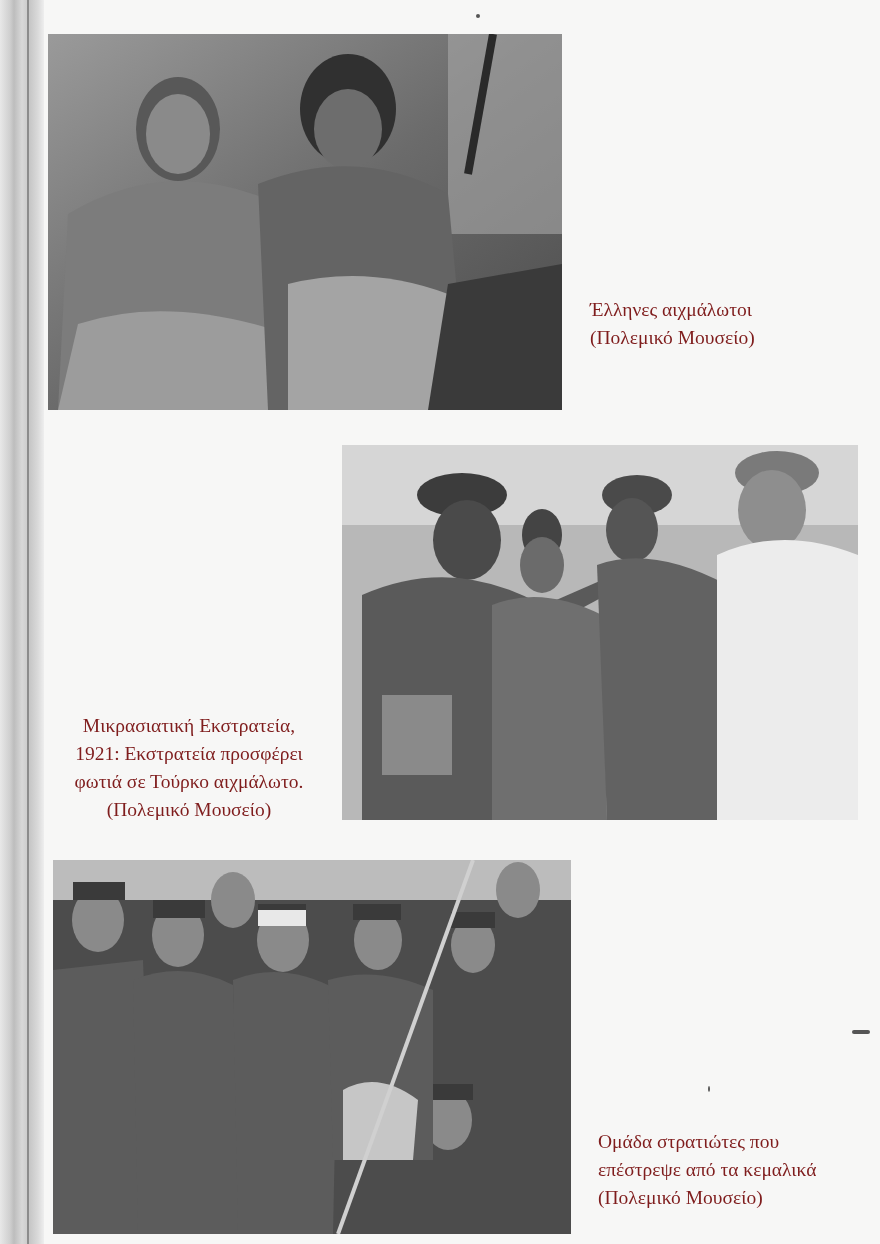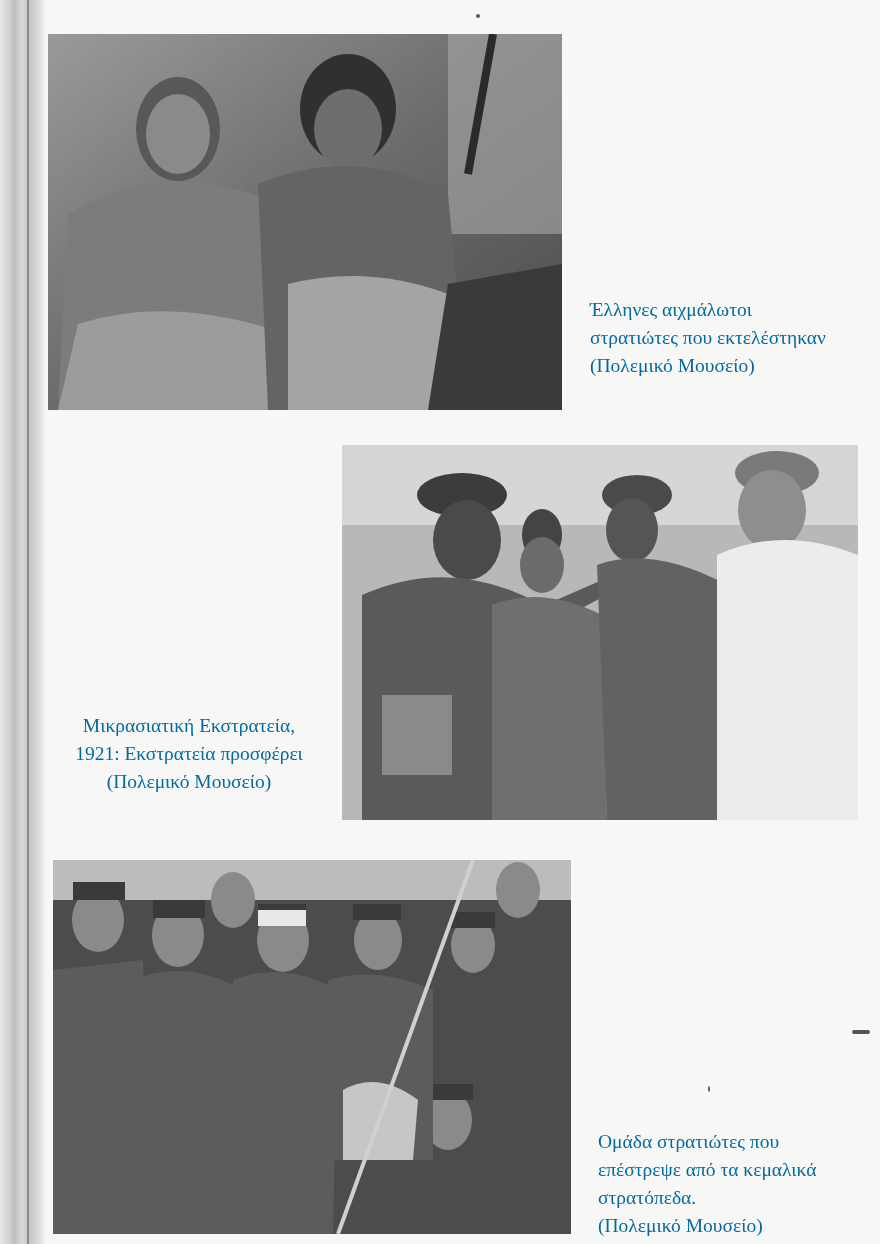--- a/index.html
+++ b/index.html
@@ -19,21 +19,21 @@
     }
     .photo {
       position: absolute; overflow: hidden;
       background: #7a7a7a;
     }
     .photo svg { display: block; width: 100%; height: 100%; }
     .caption {
       position: absolute;
       font-family: "Liberation Serif", "DejaVu Serif", serif;
       font-size: 19.5px; line-height: 28px;
-      color: #0369a1;
+      color: #7f1d1d;
     }
     .caption span { display: block; white-space: nowrap; }
     .caption.right { text-align: right; }
     .speck { position: absolute; background: #555; border-radius: 50%; }
   </style>
 </head>
 <body>
 
 <div class="binding"></div>
 <div class="binding-line"></div>
@@ -59,21 +59,20 @@
     <ellipse cx="300" cy="75" rx="48" ry="55" fill="#303030"></ellipse>
     <ellipse cx="300" cy="95" rx="34" ry="40" fill="#6d6d6d"></ellipse>
     <path d="M210 150 Q310 110 400 160 L420 376 L220 376 Z" fill="#646464"></path>
     <path d="M240 250 Q320 230 400 260 L410 376 L240 376 Z" fill="#a4a4a4"></path>
     <path d="M400 250 L514 230 L514 376 L380 376 Z" fill="#3a3a3a"></path>
   </svg>
 </div>
 
 <div class="caption" style="left:590px; top:296px;">
   <span>Έλληνες αιχμάλωτοι</span>
-  <span>στρατιώτες που εκτελέστηκαν</span>
   <span>(Πολεμικό Μουσείο)</span>
 </div>
 
 <div class="photo" style="left:342px; top:445px; width:516px; height:375px;">
   <svg viewBox="0 0 516 375" preserveAspectRatio="none">
     <rect width="516" height="375" fill="#b8b8b8"></rect>
     <rect x="0" y="0" width="516" height="80" fill="#d6d6d6"></rect>
 
     <ellipse cx="120" cy="50" rx="45" ry="22" fill="#3c3c3c"></ellipse>
     <ellipse cx="125" cy="95" rx="34" ry="40" fill="#4a4a4a"></ellipse>
@@ -91,20 +90,21 @@
 
     <ellipse cx="435" cy="28" rx="42" ry="22" fill="#7a7a7a"></ellipse>
     <ellipse cx="430" cy="65" rx="34" ry="40" fill="#8e8e8e"></ellipse>
     <path d="M375 110 Q440 80 516 110 L516 375 L375 375 Z" fill="#ececec"></path>
   </svg>
 </div>
 
 <div class="caption right" style="left:60px; top:712px; width:258px;text-align:center;">
   <span>Μικρασιατική Εκστρατεία,</span>
   <span>1921: Εκστρατεία προσφέρει</span>
+  <span>φωτιά σε Τούρκο αιχμάλωτο.</span>
   <span>(Πολεμικό Μουσείο)</span>
 </div>
 
 <div class="photo" style="left:53px; top:860px; width:518px; height:374px;">
   <svg viewBox="0 0 518 374" preserveAspectRatio="none">
     <rect width="518" height="374" fill="#4c4c4c"></rect>
     <rect x="0" y="0" width="518" height="40" fill="#bcbcbc"></rect>
 
     <g fill="#8a8a8a">
       <ellipse cx="45" cy="60" rx="26" ry="32"></ellipse>
@@ -132,19 +132,18 @@
     </g>
     <rect x="205" y="50" width="48" height="16" fill="#e8e8e8"></rect>
     <path d="M290 230 Q325 210 365 240 L360 300 L290 300 Z" fill="#c6c6c6"></path>
     <line x1="420" y1="0" x2="285" y2="374" stroke="#d0d0d0" stroke-width="4"></line>
   </svg>
 </div>
 
 <div class="caption" style="left:598px; top:1128px;">
   <span>Ομάδα στρατιώτες που</span>
   <span>επέστρεψε από τα κεμαλικά</span>
-  <span>στρατόπεδα.</span>
   <span>(Πολεμικό Μουσείο)</span>
 </div>
 
 <div class="speck" style="left:476px; top:14px; width:4px; height:4px;"></div>
 <div class="speck" style="left:852px; top:1030px; width:18px; height:4px; border-radius:2px;"></div>
 <div class="speck" style="left:708px; top:1086px; width:2px; height:6px;"></div>
 
 </body></html>

